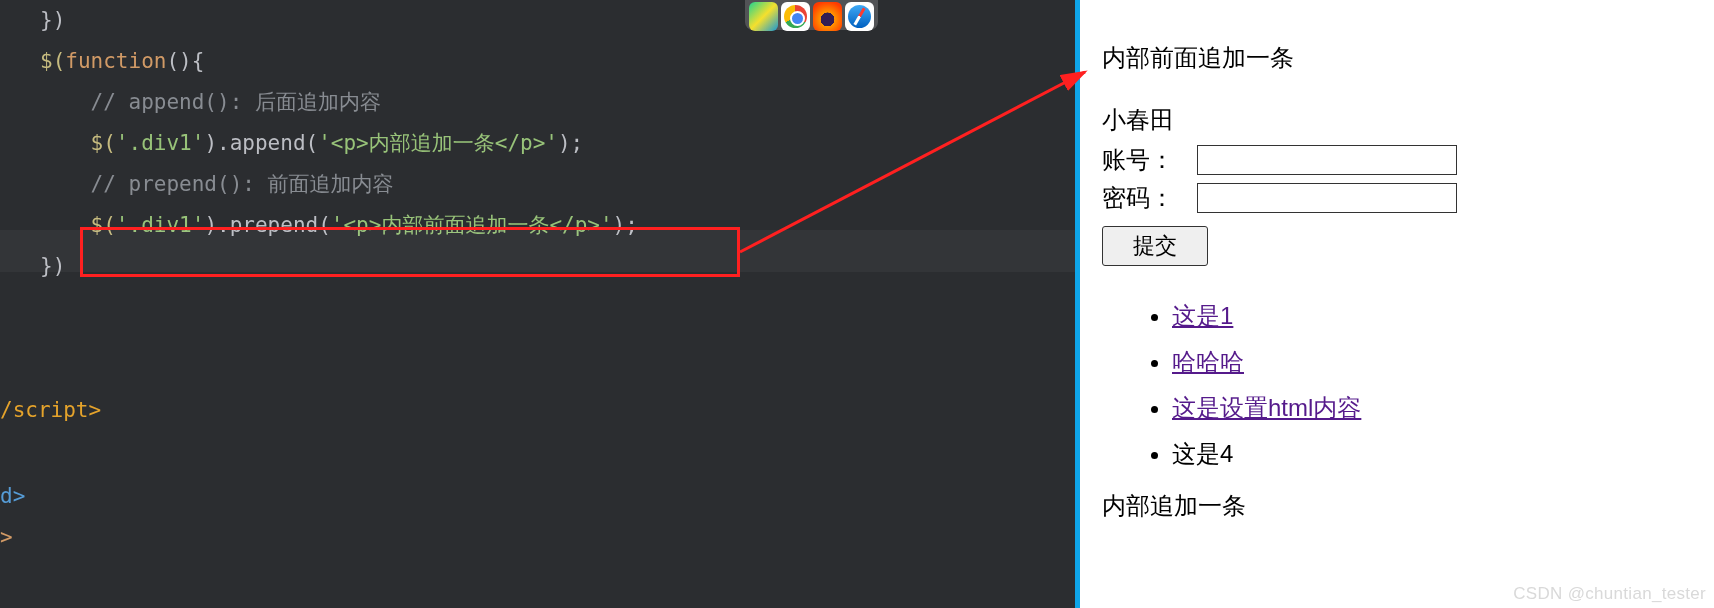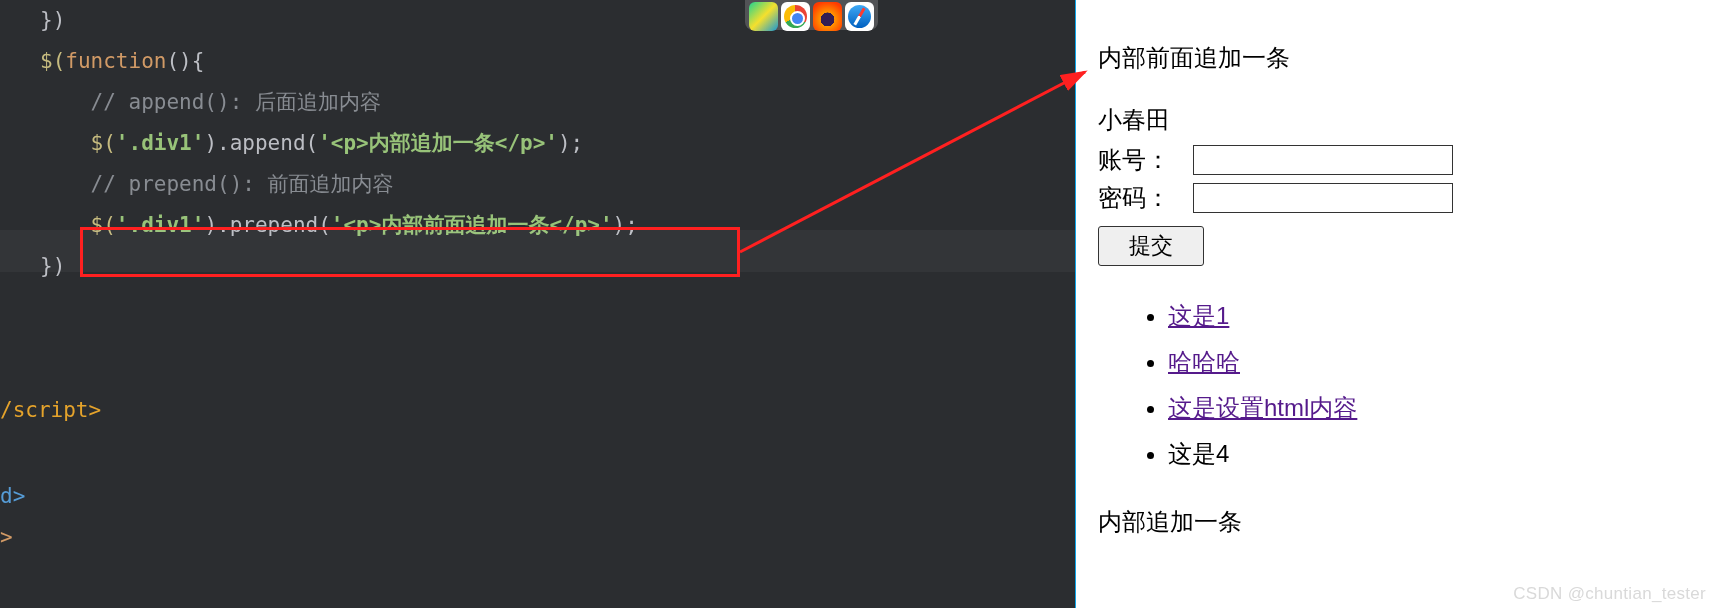--- a/index.html
+++ b/index.html
@@ -3,21 +3,21 @@
 <meta charset="utf-8">
 <style>
   * { box-sizing: border-box; margin: 0; padding: 0; }
   html, body { width: 1714px; height: 608px; overflow: hidden; font-family: -apple-system, BlinkMacSystemFont, "Segoe UI", sans-serif; }
   .container { display: flex; width: 100%; height: 100%; position: relative; }
   .editor-pane { width: 1075px; height: 100%; background: #2b2d30; position: relative; font-family: "Menlo", "Consolas", monospace; font-size: 21px; line-height: 1.95; color: #bcbec4; padding-top: 0; }
   .code-area { padding-left: 40px; padding-top: 0; }
   .code-line { white-space: pre; }
   .highlight-row { position: absolute; left: 0; right: 0; height: 42px; background: rgba(255,255,255,0.04); }
   .kw-func   { color: #d19a66; }
-  .string    { color: #98c379; font-weight: bold; }
+  .string    { color: #98c379; }
   .cm-comment{ color: #888c92; margin-top: 20px; }
   .jq        { color: #c6bb7f; }
   .tag-html  { color: #e5a32b; }
   .tag-blue  { color: #569cd6; }
   .tag-yellow{ color: #d19a66; }
   .punct     { color: #bcbec4; }
   .red-box {
     position: absolute;
     left: 80px;
     top: 227px;
@@ -48,39 +48,39 @@
   .chrome::before { content:""; position:absolute; inset:3px; border-radius:50%; background: conic-gradient(#ea4335 0 120deg,#34a853 120deg 240deg,#fbbc05 240deg 360deg);}
   .chrome::after { content:""; position:absolute; top:9px; left:9px; width:11px; height:11px; border-radius:50%; background:#4285f4; border:2px solid #fff;}
   .firefox { background: radial-gradient(circle at 50% 60%,#331e54 30%,#ff9500 31%,#ff3b00 80%);}
   .safari { background:#fff; position:relative;}
   .safari::before{content:"";position:absolute;inset:3px;border-radius:50%;background:linear-gradient(#3fa9f5,#0060c0);}
   .safari::after{content:"";position:absolute;left:13px;top:5px;width:3px;height:19px;background:linear-gradient(#ff3b30 50%,#fff 50%);transform:rotate(30deg);}
 
   .browser-pane {
     flex: 1;
     background: #ffffff;
-    border-left: 1px solid #0ea5e9;
+    border-left: 5px solid #0ea5e9;
     padding: 42px 22px 10px 22px;
     font-size: 24px;
     color: #000;
     position: relative;
   }
   .prepend-text { font-size: 24px; margin-bottom: 30px; }
   .subtitle { font-size: 24px; margin-bottom: 8px; }
   .form-row { display: flex; align-items: center; margin-bottom: 6px; font-size: 24px; }
   .form-row label { width: 95px; }
   .form-row input[type=text], .form-row input[type=password] {
     width: 260px; height: 30px; border: 1.5px solid #333; background: #fff; font-size: 18px;
   }
   .submit-btn { margin-top: 6px; font-size: 22px; padding: 4px 30px; background:#efefef; border:1.5px solid #333; border-radius:3px; cursor:pointer;}
   .link-list { margin-top: 34px; padding-left: 70px; font-size: 24px; }
   .link-list li { margin-bottom: 14px; }
   .link-list a { color: #551a8b; text-decoration: underline; }
   .plain-item { color: #000; }
-  .append-text { margin-top: 36px; font-size: 24px; }
+  .append-text { margin-top: 20px; font-size: 24px; }
   .watermark { position: absolute; right: 8px; bottom: 4px; font-size: 17px; color: #d9d9d9; font-family: sans-serif; letter-spacing:.3px;}
   .arrow-svg { position: absolute; top: 0; left: 0; width: 1714px; height: 608px; pointer-events: none; }
 </style>
 </head>
 <body>
 
 <div class="container">
 
   <div class="editor-pane">
     <div class="highlight-row" style="top:230px;"></div>

